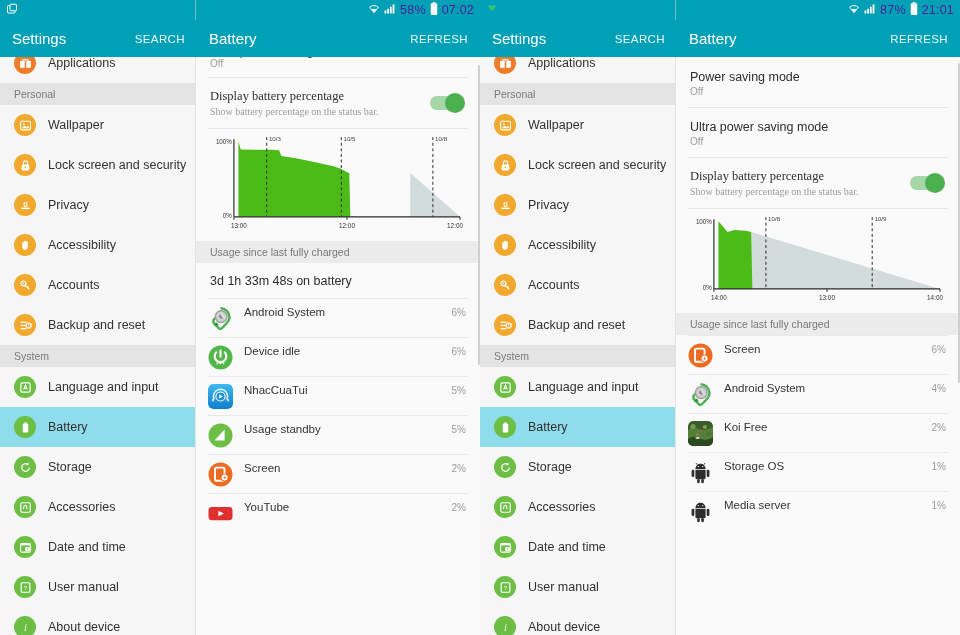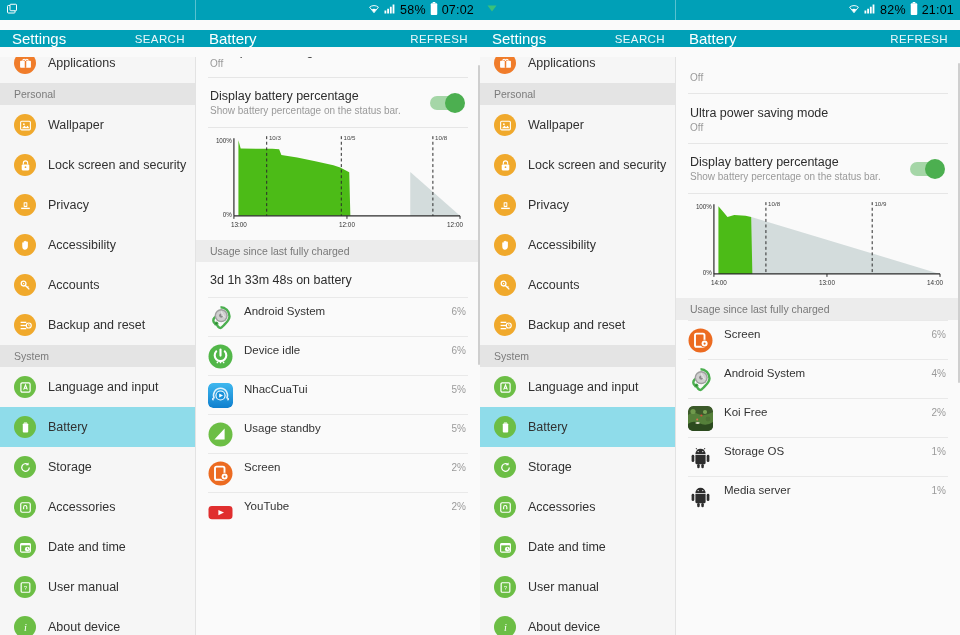--- a/index.html
+++ b/index.html
@@ -7,33 +7,33 @@
     width: 960px; height: 635px;
     font-family: "Liberation Sans", sans-serif;
     background: #fafafa;
     overflow: hidden;
   }
   .screens { display: flex; width: 960px; height: 635px; }
   .screen { width: 480px; height: 635px; position: relative; overflow: hidden; background: #fafafa; }
 
   
   .statusbar {
-    height: 20px; background: #00a0b7; color: #000000;
+    height: 20px; background: #00a0b7; color: #4c1d95;
     display: flex; align-items: center; padding: 0 6px 0 6px;
     font-size: 12px; position: relative;
   }
   .sb-left { display: flex; align-items: center; gap: 4px; }
   .sb-right { margin-left: auto; display: flex; align-items: center; gap: 4px; font-size: 12px; }
   .sb-text { font-size: 12.5px; letter-spacing: .2px; }
   .sb-divider {
     position: absolute; left: 195px; top: 0; width: 1px; height: 20px; background: rgba(255,255,255,.35);
   }
 
   
-  .appbars { display: flex; height: 37px; align-items: center; }
+  .appbars { display: flex; height: 37px; }
   .appbar-left {
     width: 195px; background: #00a0b7; color: #fff;
     display: flex; align-items: center; padding: 0 10px 0 12px;
   }
   .appbar-right {
     width: 285px; background: #00a0b7; color: #fff;
     display: flex; align-items: center; padding: 0 12px 0 14px;
   }
   .appbar-title { font-size: 15px; }
   .appbar-action { margin-left: auto; font-size: 11.5px; letter-spacing: .4px; color: #eaf7fa; }
@@ -61,21 +61,21 @@
   .nav-icon svg { display: block; }
   .nav-label { white-space: nowrap; }
   .clipped-top { height: 26px; overflow: hidden; display: flex; align-items: flex-end; }
   .clipped-top .nav-item { height: 40px; margin-top: -14px; }
 
   
   .row-setting { padding: 9px 14px 10px 14px; background: #fafafa; }
   .row-setting .t1 { font-size: 12.5px; color: #2d2d2d; }
   .row-setting .t2 { font-size: 10px; color: #9a9a9a; margin-top: 2px; }
   .divider { height: 1px; background: #e6e6e6; margin: 0 12px; }
-  .row-toggle { display: flex; align-items: center; }
+  .row-toggle { display: flex; align-items: center; font-family: Liberation Serif, serif; }
   .row-toggle .texts { flex: 1; }
   .toggle {
     width: 34px; height: 14px; border-radius: 7px; background: #a5d6a7; position: relative; flex: 0 0 34px;
     margin-right: 2px;
   }
   .toggle .knob {
     position: absolute; right: -1px; top: -3px; width: 20px; height: 20px; border-radius: 50%;
     background: #4caf50;
   }
   .clip-row {
@@ -485,21 +485,21 @@
       <span><svg width="12" height="11" viewBox="0 0 24 22">
               <path d="M12 19.4 L3.2 8.4 a13.5 13.5 0 0 1 17.6 0 Z" fill="none" stroke="#ffffff" stroke-width="1.9"></path>
               <path d="M12 19 L7.4 13.2 a7.2 7.2 0 0 1 9.2 0 Z" fill="#ffffff"></path>
             </svg></span>
       <span><svg width="12" height="11" viewBox="0 0 24 22">
               <rect x="1" y="15" width="3.6" height="6" fill="#ffffff"></rect>
               <rect x="6.4" y="11.5" width="3.6" height="9.5" fill="#ffffff"></rect>
               <rect x="11.8" y="7.5" width="3.6" height="13.5" fill="#ffffff"></rect>
               <rect x="17.2" y="3" width="3.6" height="18" fill="#ffffff"></rect>
             </svg></span>
-      <span class="sb-text">82%</span>
+      <span class="sb-text">87%</span>
       <span><svg width="8" height="13" viewBox="0 0 12 20">
               <rect x="4" y="0" width="4" height="2" fill="#ffffff"></rect>
               <rect x="1" y="2" width="10" height="18" rx="1.4" fill="#ffffff"></rect>
             </svg></span>
       <span class="sb-text">21:01</span>
     </span>
   </div>
 
   <div class="appbars">
     <div class="appbar-left">
@@ -650,20 +650,21 @@
         <span class="nav-icon" style="background:#6cbe45">
               <svg width="13" height="13" viewBox="0 0 24 24">
                 <text x="12" y="18.5" font-size="19" font-style="italic" font-family="Liberation Serif, serif" fill="#ffffff" text-anchor="middle">i</text>
               </svg>
             </span>
         <span class="nav-label">About device</span>
       </div>
         </div>
         <div class="content">
       <div class="row-setting" style="padding-top:13px;">
+        <div class="t1">Power saving mode</div>
         <div class="t2">Off</div>
       </div>
       <div class="divider"></div>
       <div class="row-setting" style="padding-top:12px;">
         <div class="t1">Ultra power saving mode</div>
         <div class="t2">Off</div>
       </div>
       <div class="divider"></div>
       <div class="row-setting row-toggle" style="padding-top:11px;padding-bottom:11px;">
         <div class="texts">

